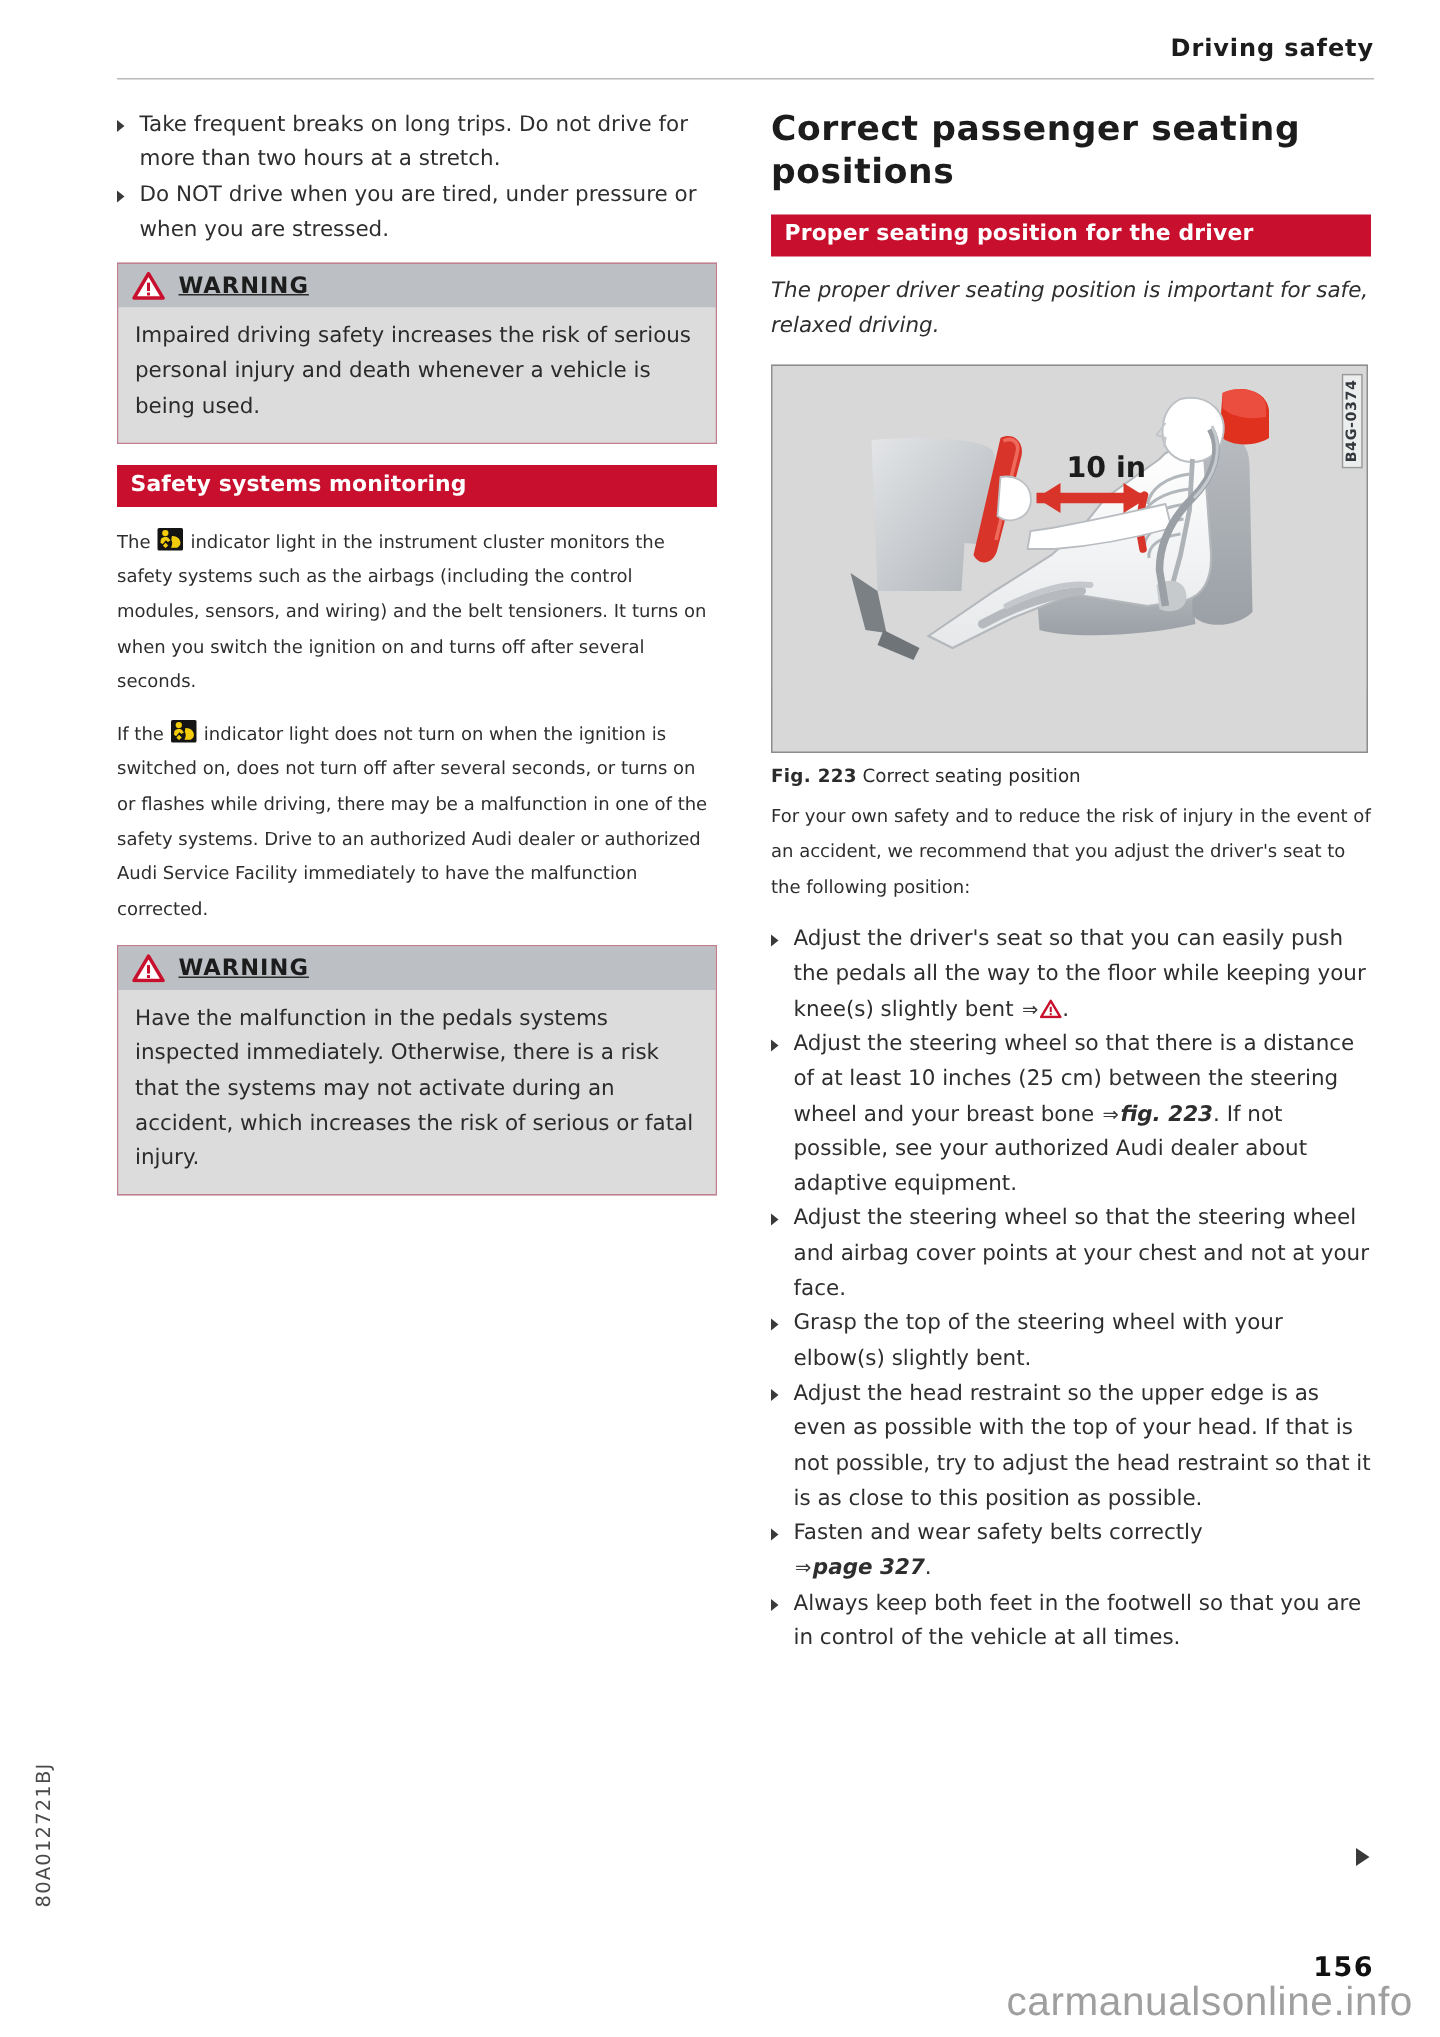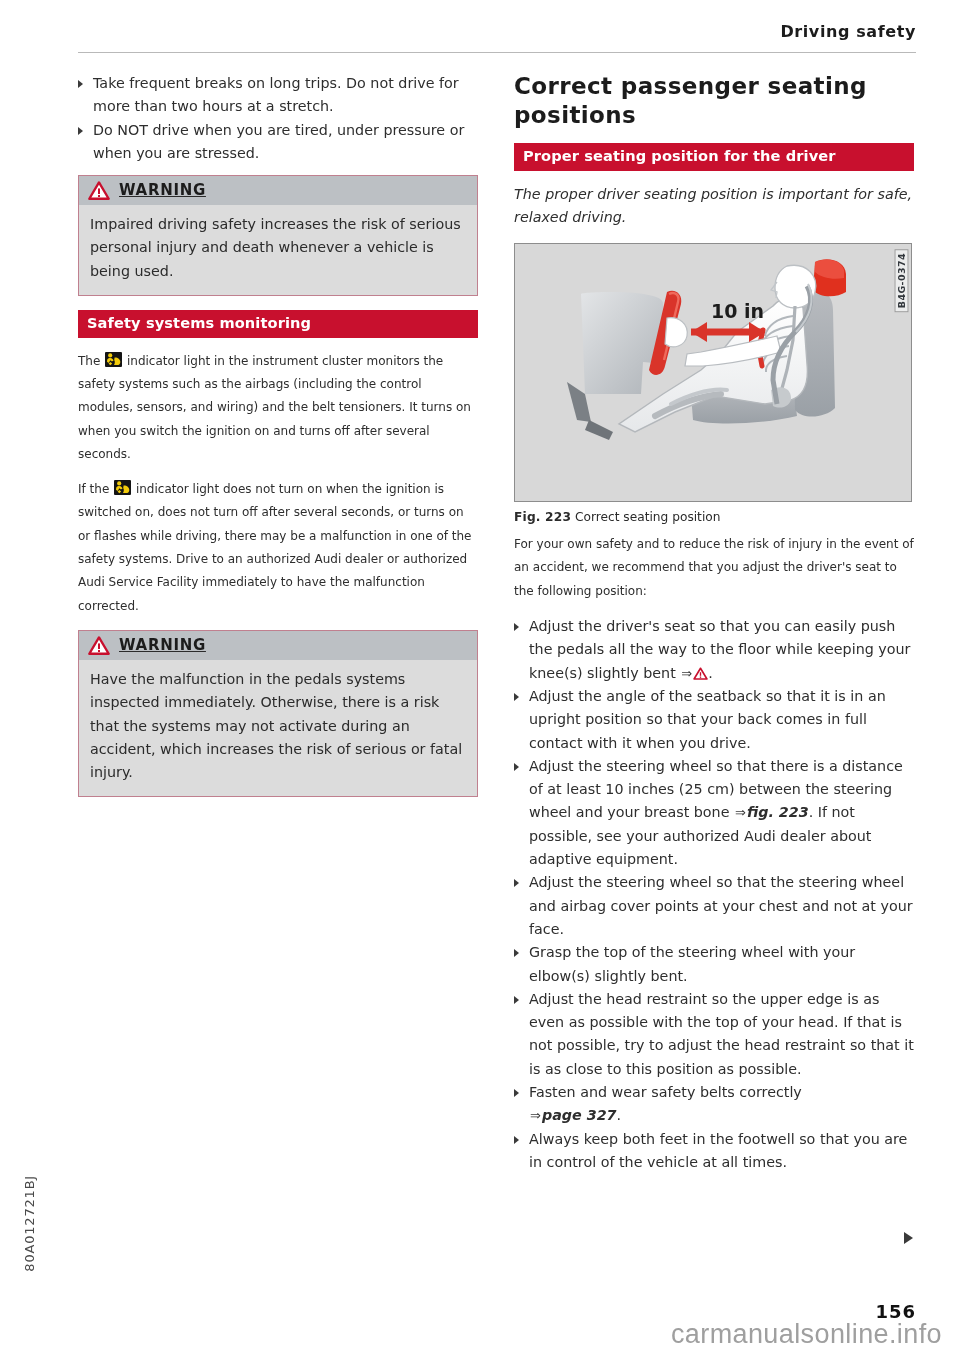--- a/index.html
+++ b/index.html
@@ -414,24 +414,20 @@
 
     <li>
       <span class="tri"></span>
       <span>Adjust the driver's seat so that you can easily push the pedals all the way to the floor while keeping your knee(s) slightly bent </span><span class="refarrow">⇒</span><svg class="mini-tri" viewBox="0 0 24 21">
           <path d="M12 2 L22.4 19.4 L1.6 19.4 Z" fill="#ffffff" stroke="#c8102e" stroke-width="2.6" stroke-linejoin="round"></path>
           <rect x="10.9" y="8.4" width="2.2" height="5.8" fill="#c8102e"></rect>
           <rect x="10.9" y="15.3" width="2.2" height="2.2" fill="#c8102e"></rect>
         </svg><span>.</span>
     </li>
 
-    <li>
-      <span class="tri"></span>
-      <span>Adjust the angle of the seatback so that it is in an upright position so that your back comes in full contact with it when you drive.</span>
-    </li>
 
     <li>
       <span class="tri"></span>
       <span>Adjust the steering wheel so that there is a distance of at least 10 inches (25 cm) between the steering wheel and your breast bone </span><span class="refarrow">⇒</span><span class="ital bold">fig. 223</span><span>. If not possible, see your authorized Audi dealer about adaptive equipment.</span>
     </li>
 
     <li>
       <span class="tri"></span>
       <span>Adjust the steering wheel so that the steering wheel and airbag cover points at your chest and not at your face.</span>
     </li>

